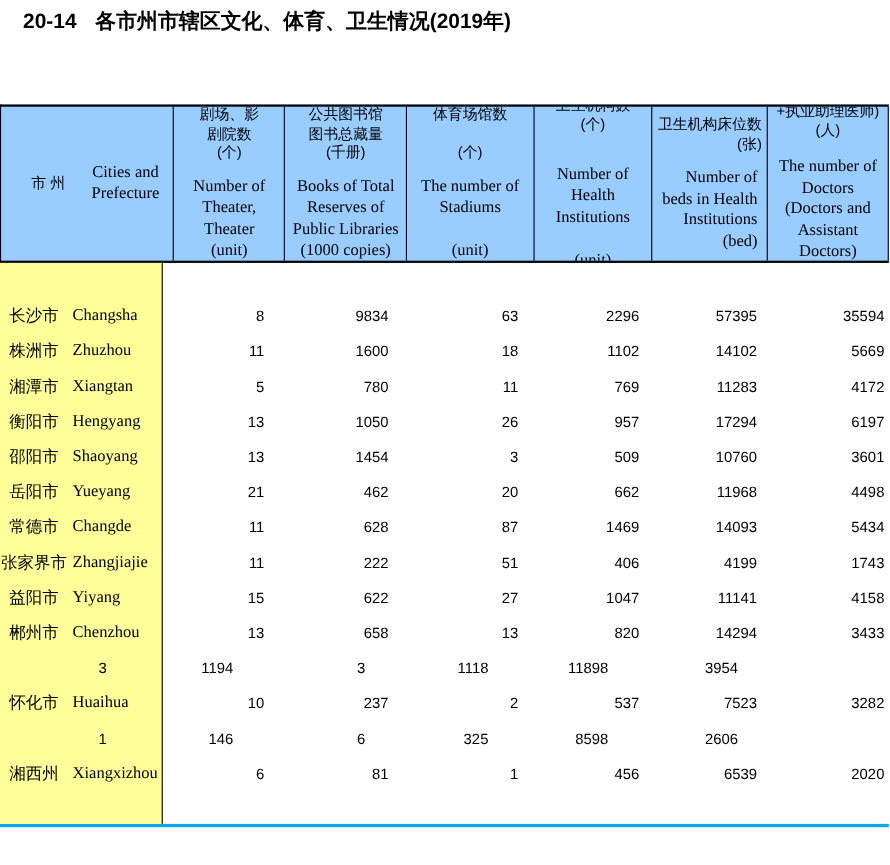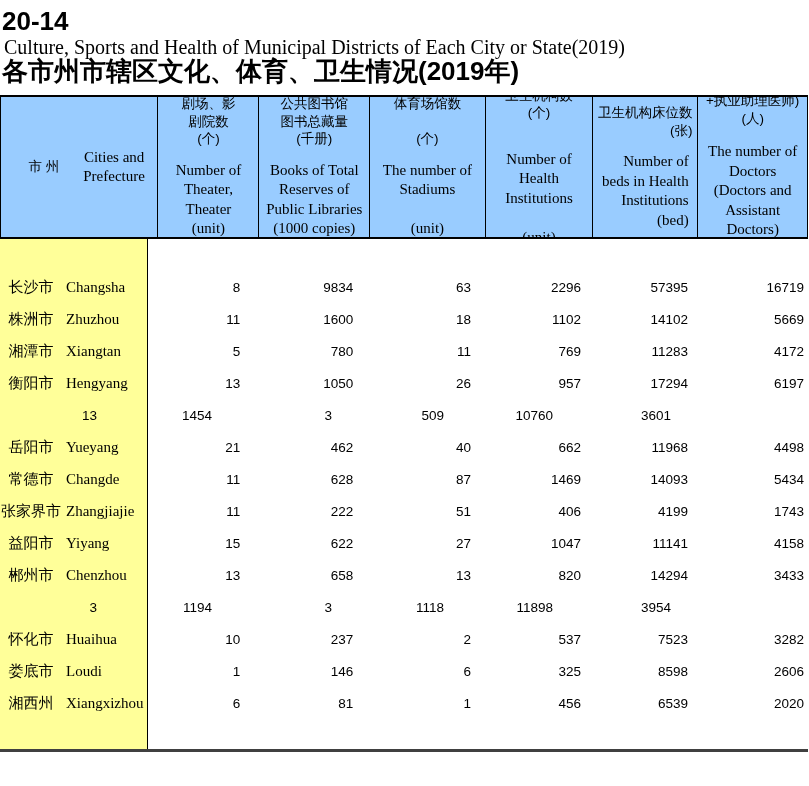--- a/index.html
+++ b/index.html
@@ -1,53 +1,52 @@
 <!DOCTYPE html>
 <html><head>
 <meta charset="utf-8">
 <style>
   html,body{margin:0;padding:0;background:#fff;}
   .page{position:relative;width:809px;height:786px;background:#fff;overflow:hidden;
         font-family:"Liberation Sans",sans-serif;color:#000;}
-  .title-row{position:absolute;left:2px;top:6px;display:flex;align-items:baseline;gap:17px;
-             font-weight:bold;font-size:26px;white-space:nowrap;flex-direction:column;}
+  .title-row{position:absolute;left:21px;top:6px;display:flex;align-items:baseline;gap:17px;
+             font-weight:bold;font-size:19px;white-space:nowrap;}
   .title-en{position:absolute;left:4px;top:36px;font-family:"Liberation Serif",serif;
             font-size:20px;white-space:nowrap;}
   .table{position:absolute;left:0;top:95px;width:808px;}
   .thead{display:flex;border-top:2.5px solid #000;border-bottom:2px solid #000;
          border-left:1px solid #000;background:#99CCFF;height:140px;box-sizing:content-box;}
   .th{box-sizing:border-box;border-right:1.5px solid #000;display:flex;flex-direction:column;
       align-items:center;justify-content:center;gap:13px;text-align:center;overflow:hidden;}
   .th.h0{flex-direction:row;gap:24px;margin-left:15px;}
   .th.h6{gap:15px;}
   .zh{white-space:pre-line;font-size:13.5px;line-height:1.3;font-family:"Liberation Sans",sans-serif;}
   .en{white-space:pre-line;font-size:15px;line-height:1.3;font-family:"Liberation Serif",serif;}
   .c0{width:148px;} .c1{width:105px;} .c2{width:115px;} .c3{width:120px;}
   .c4{width:112px;gap:28px;} .c5{width:109px;text-align:right;} .c6{width:114px;}
-  .tbody{position:relative;border-bottom:3px solid #404040;padding:32px 0 30px 0;}
+  .tbody{position:relative;border-bottom:3px solid #0ea5e9;padding:32px 0 30px 0;}
   .ystrip{position:absolute;left:0;top:0;bottom:0;width:148px;background:#FFFF99;
           border-right:1.5px solid #000;box-sizing:border-box;}
   .tr{position:relative;display:flex;height:32px;align-items:center;}
   .cell{box-sizing:border-box;}
   .name{position:relative;height:100%;display:flex;align-items:center;}
   .name .nzh{width:62px;text-align:center;font-size:15px;white-space:nowrap;}
   .name .nen{position:absolute;left:66px;font-family:"Liberation Serif",serif;
              font-size:15px;white-space:nowrap;}
   .num{text-align:right;font-size:13.5px;padding-right:8px;font-family:"Liberation Sans",sans-serif;}
   .num.c6{padding-right:4px;}
 </style>
 </head>
 <body>
 
 <div class="page">
   <div class="title-row">
     <span>20-14</span>
     <span>各市州市辖区文化、体育、卫生情况(2019年)</span>
   </div>
-  <div class="title-en">Culture, Sports and Health of Municipal Districts of Each City or State(2019)</div>
 
   <div class="table">
     <div class="thead">
       <div class="th h0 c0">
         <div class="zh">市 州</div>
         <div class="en">Cities and
 Prefecture</div>
       </div>
       <div class="th h1 c1">
         <div class="zh">剧场、影
@@ -111,21 +110,21 @@
       <div class="tr">
         <div class="cell name c0">
             <span class="nzh">长沙市</span>
             <span class="nen">Changsha</span>
           </div>
         <div class="cell num c1">8</div>
         <div class="cell num c2">9834</div>
         <div class="cell num c3">63</div>
         <div class="cell num c4">2296</div>
         <div class="cell num c5">57395</div>
-        <div class="cell num c6">16719</div>
+        <div class="cell num c6">35594</div>
       </div>
       <div class="tr">
         <div class="cell name c0">
             <span class="nzh">株洲市</span>
             <span class="nen">Zhuzhou</span>
           </div>
         <div class="cell num c1">11</div>
         <div class="cell num c2">1600</div>
         <div class="cell num c3">18</div>
         <div class="cell num c4">1102</div>
@@ -150,35 +149,39 @@
             <span class="nen">Hengyang</span>
           </div>
         <div class="cell num c1">13</div>
         <div class="cell num c2">1050</div>
         <div class="cell num c3">26</div>
         <div class="cell num c4">957</div>
         <div class="cell num c5">17294</div>
         <div class="cell num c6">6197</div>
       </div>
       <div class="tr">
+        <div class="cell name c0">
+            <span class="nzh">邵阳市</span>
+            <span class="nen">Shaoyang</span>
+          </div>
         <div class="cell num c1">13</div>
         <div class="cell num c2">1454</div>
         <div class="cell num c3">3</div>
         <div class="cell num c4">509</div>
         <div class="cell num c5">10760</div>
         <div class="cell num c6">3601</div>
       </div>
       <div class="tr">
         <div class="cell name c0">
             <span class="nzh">岳阳市</span>
             <span class="nen">Yueyang</span>
           </div>
         <div class="cell num c1">21</div>
         <div class="cell num c2">462</div>
-        <div class="cell num c3">40</div>
+        <div class="cell num c3">20</div>
         <div class="cell num c4">662</div>
         <div class="cell num c5">11968</div>
         <div class="cell num c6">4498</div>
       </div>
       <div class="tr">
         <div class="cell name c0">
             <span class="nzh">常德市</span>
             <span class="nen">Changde</span>
           </div>
         <div class="cell num c1">11</div>
@@ -238,24 +241,20 @@
             <span class="nen">Huaihua</span>
           </div>
         <div class="cell num c1">10</div>
         <div class="cell num c2">237</div>
         <div class="cell num c3">2</div>
         <div class="cell num c4">537</div>
         <div class="cell num c5">7523</div>
         <div class="cell num c6">3282</div>
       </div>
       <div class="tr">
-        <div class="cell name c0">
-            <span class="nzh">娄底市</span>
-            <span class="nen">Loudi</span>
-          </div>
         <div class="cell num c1">1</div>
         <div class="cell num c2">146</div>
         <div class="cell num c3">6</div>
         <div class="cell num c4">325</div>
         <div class="cell num c5">8598</div>
         <div class="cell num c6">2606</div>
       </div>
       <div class="tr">
         <div class="cell name c0">
             <span class="nzh">湘西州</span>

